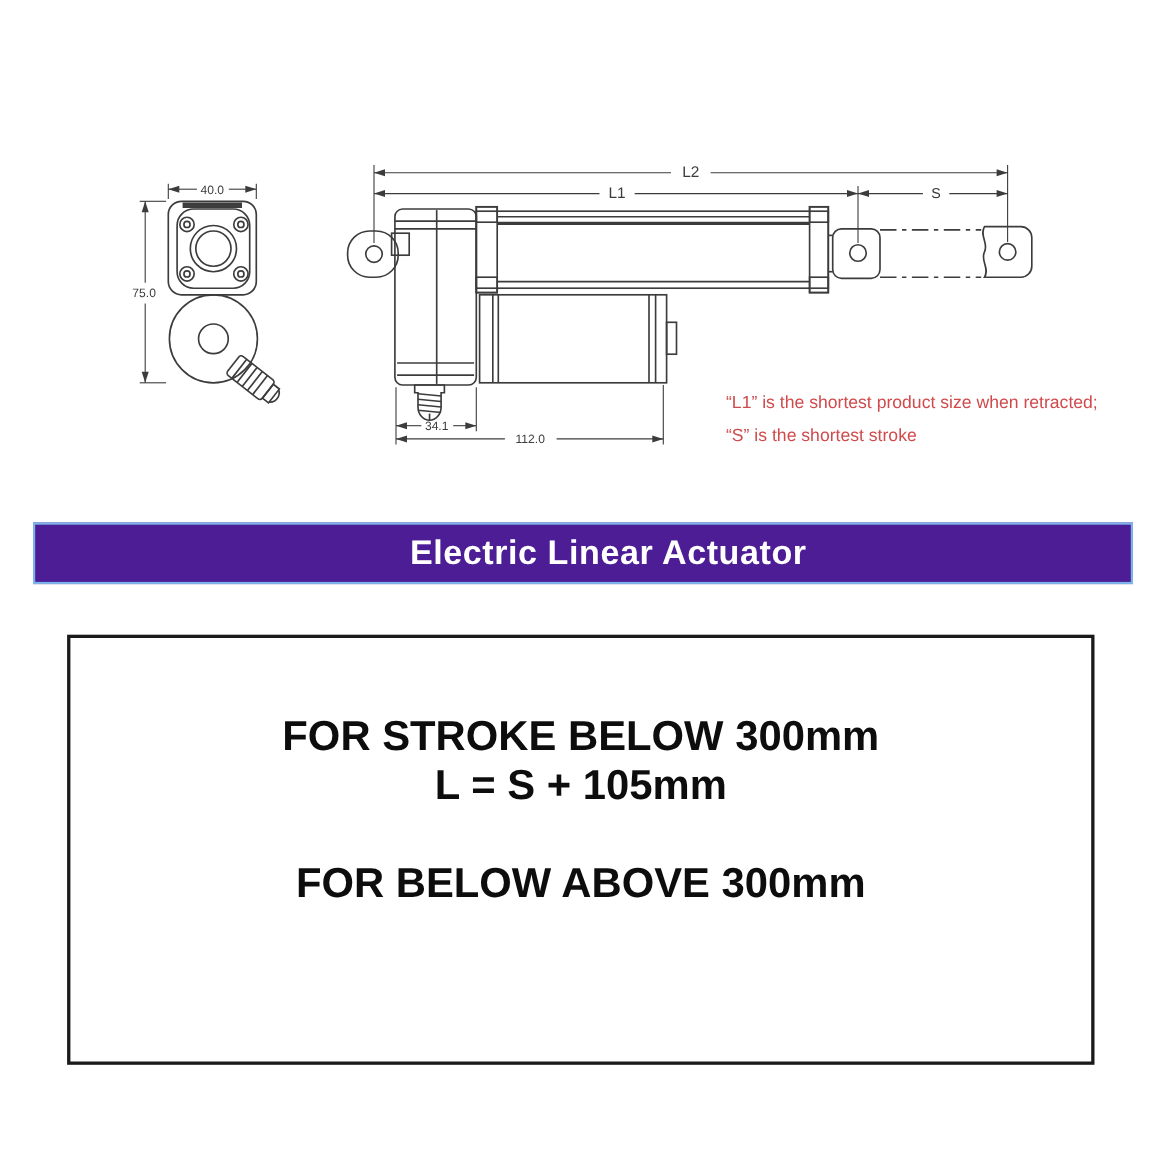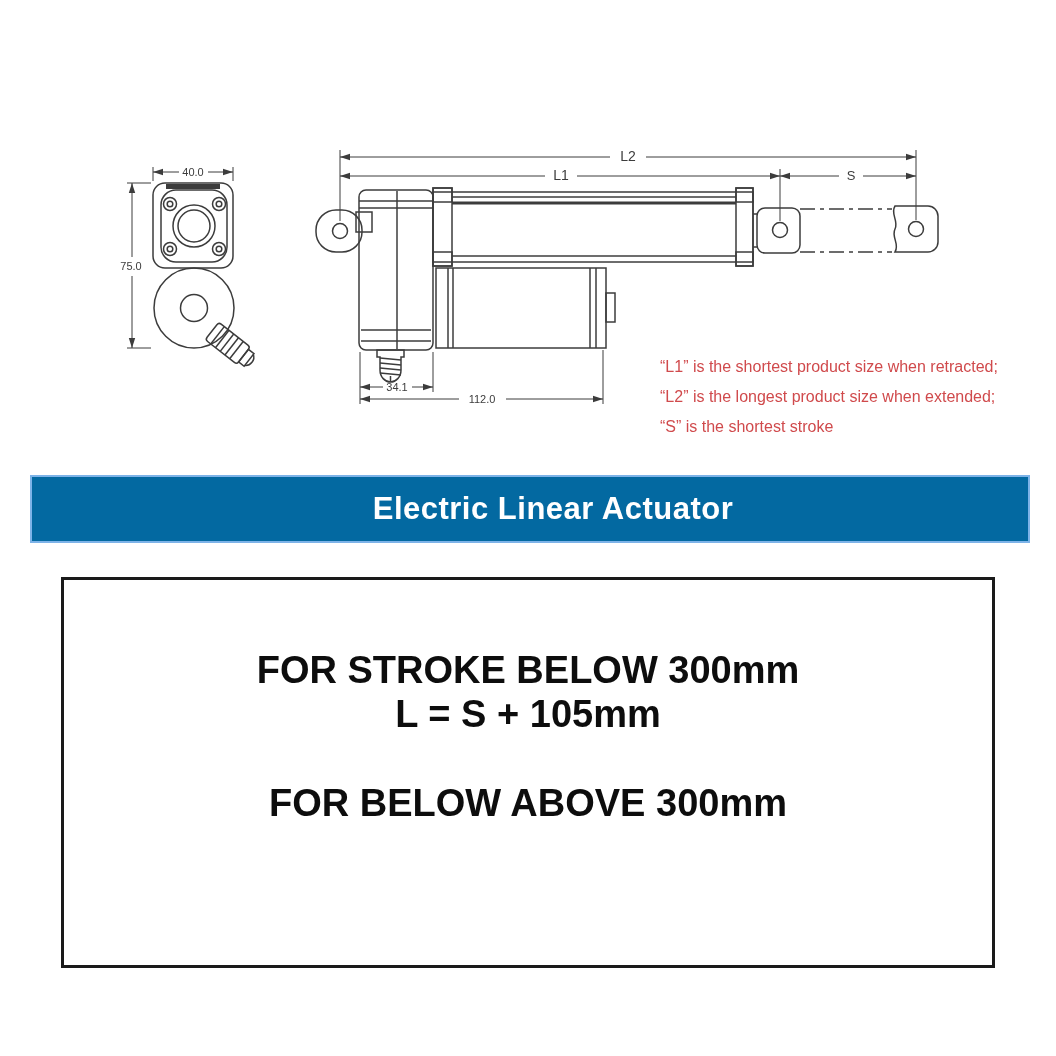--- a/index.html
+++ b/index.html
@@ -2,22 +2,22 @@
 <html><head>
 <meta charset="utf-8">
 <style>
   html,body{margin:0;padding:0;background:#fff;}
   .canvas{position:relative;width:1056px;height:1056px;background:#ffffff;
           font-family:"Liberation Sans",sans-serif;overflow:hidden;}
   svg.drawing{position:absolute;left:0;top:0;}
   svg .dimtext{font-family:"Liberation Sans",sans-serif;}
   .notes{position:absolute;left:660px;top:352px;width:396px;
          color:#d04a4c;font-size:16px;line-height:30px;white-space:nowrap;}
-  .banner{position:absolute;left:30px;top:475px;width:1000px;height:68px;
-          background:#0369a1;border:2px solid #7db3e8;box-sizing:border-box;
+  .banner{position:absolute;left:30px;top:475px;width:1000px;height:56px;
+          background:#4c1d95;border:2px solid #7db3e8;box-sizing:border-box;
           display:flex;align-items:center;justify-content:center;padding-left:46px;}
   .banner .title{color:#ffffff;font-size:31px;font-weight:bold;letter-spacing:.5px;}
   .formula-box{position:absolute;left:61px;top:577px;width:934px;height:391px;
                border:3px solid #1a1a1a;box-sizing:border-box;background:#fff;
                padding-top:68px;text-align:center;color:#0d0d0d;}
   .fheading,.fformula{font-size:38px;font-weight:bold;line-height:44px;}
   .fspacer{height:45px;}
 </style>
 </head>
 <body>
@@ -174,21 +174,20 @@
         <text x="561" y="180" font-size="14">L1</text>
         <text x="851" y="180" font-size="13">S</text>
         <text x="397" y="391" font-size="11">34.1</text>
         <text x="482" y="403" font-size="11">112.0</text>
       </g>
     </g>
   </svg>
 
   <div class="notes">
     <div>“L1” is the shortest product size when retracted;</div>
-    <div>“L2” is the longest product size when extended;</div>
     <div>“S” is the shortest stroke</div>
   </div>
 
   <div class="banner">
     <span class="title">Electric Linear Actuator</span>
   </div>
 
   <div class="formula-box">
     <div>
       <div class="fheading">FOR STROKE BELOW 300mm</div>

